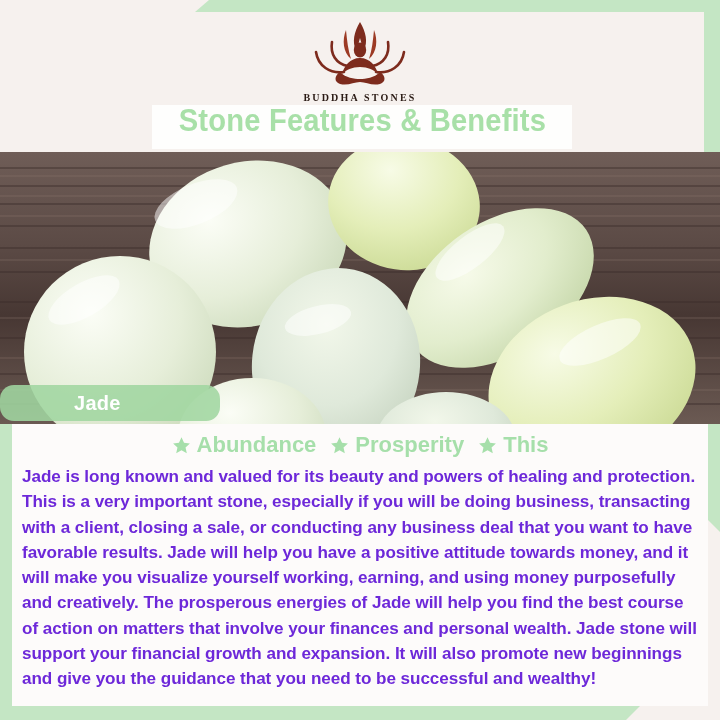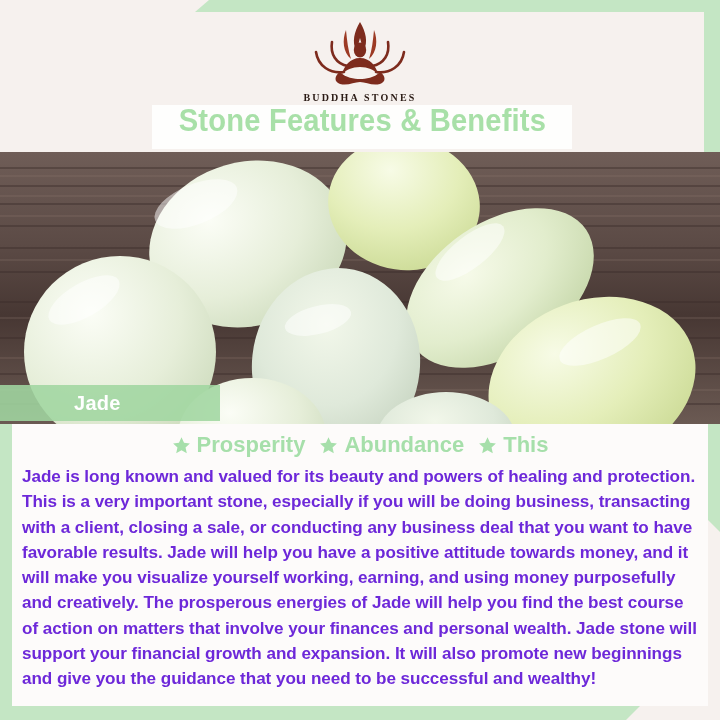--- a/index.html
+++ b/index.html
@@ -58,21 +58,21 @@
 
   
   #photo{
     position:absolute;left:0;top:152px;width:720px;height:272px;
     overflow:hidden;background:#5a4a44;
   }
   #photo-svg{position:absolute;inset:0;width:720px;height:272px;display:block;}
   #stone-label{
     position:absolute;left:0;top:233px;width:220px;height:36px;
     background:rgba(160,214,160,.88);
-    display:flex;align-items:center;
+    display:flex;align-items:center;border-radius:14px;
   }
   #stone-label-text{
     margin-left:74px;color:#ffffff;font-weight:700;font-size:20px;
     letter-spacing:.3px;
     font-family:"Liberation Sans Narrow","Liberation Sans",sans-serif;
   }
 
   
   #content{
     position:absolute;left:12px;top:424px;width:696px;height:282px;
@@ -214,27 +214,27 @@
     </div>
   </div>
 
   <div id="content">
 
     <div id="benefits">
       <div class="benefit">
         <svg class="star" viewBox="0 0 24 24">
           <path d="M12 1.6 L15.2 8.6 L22.6 9.4 L17.1 14.4 L18.7 21.8 L12 18 L5.3 21.8 L6.9 14.4 L1.4 9.4 L8.8 8.6 Z" fill="#a6dfaa"></path>
         </svg>
-        <span>Prosperity</span>
+        <span>Abundance</span>
       </div>
       <div class="benefit">
         <svg class="star" viewBox="0 0 24 24">
           <path d="M12 1.6 L15.2 8.6 L22.6 9.4 L17.1 14.4 L18.7 21.8 L12 18 L5.3 21.8 L6.9 14.4 L1.4 9.4 L8.8 8.6 Z" fill="#a6dfaa"></path>
         </svg>
-        <span>Abundance</span>
+        <span>Prosperity</span>
       </div>
       <div class="benefit">
         <svg class="star" viewBox="0 0 24 24">
           <path d="M12 1.6 L15.2 8.6 L22.6 9.4 L17.1 14.4 L18.7 21.8 L12 18 L5.3 21.8 L6.9 14.4 L1.4 9.4 L8.8 8.6 Z" fill="#a6dfaa"></path>
         </svg>
         <span>This</span>
       </div>
     </div>
 
     <p id="body-text">Jade is long known and valued for its beauty and powers of healing and protection. This is a very important stone, especially if you will be doing business, transacting with a client, closing a sale, or conducting any business deal that you want to have favorable results. Jade will help you have a positive attitude towards money, and it will make you visualize yourself working, earning, and using money purposefully and creatively. The prosperous energies of Jade will help you find the best course of action on matters that involve your finances and personal wealth. Jade stone will support your financial growth and expansion. It will also promote new beginnings and give you the guidance that you need to be successful and wealthy!</p>

